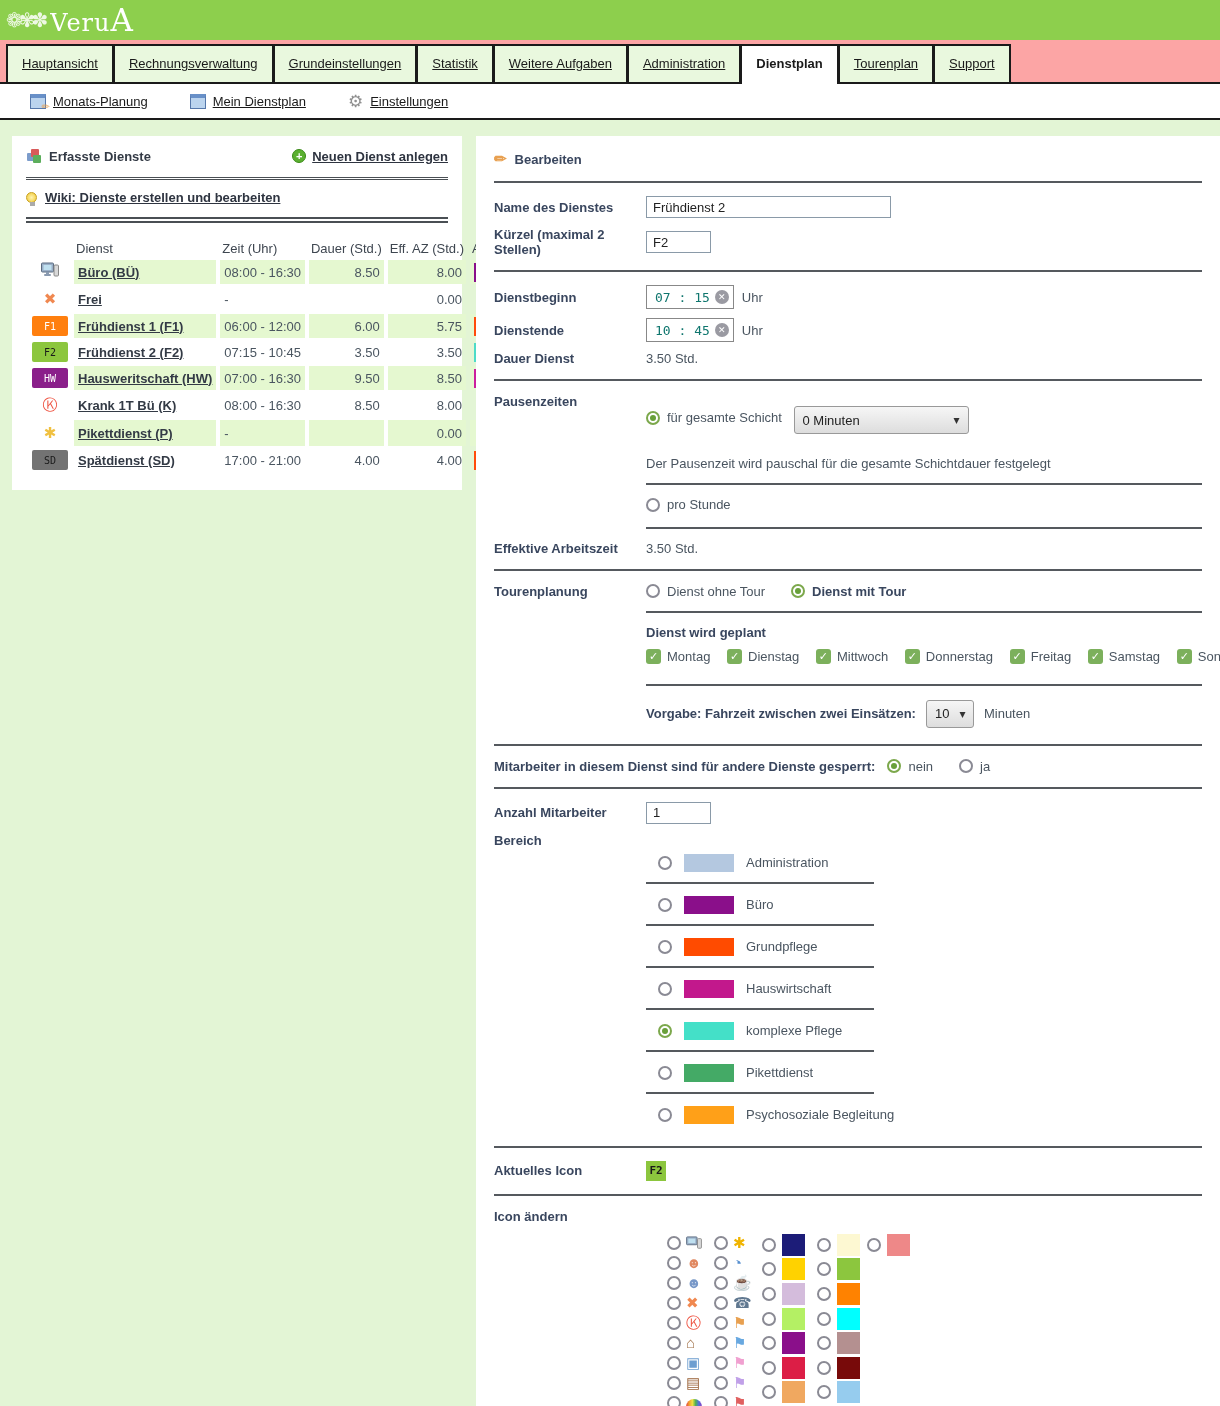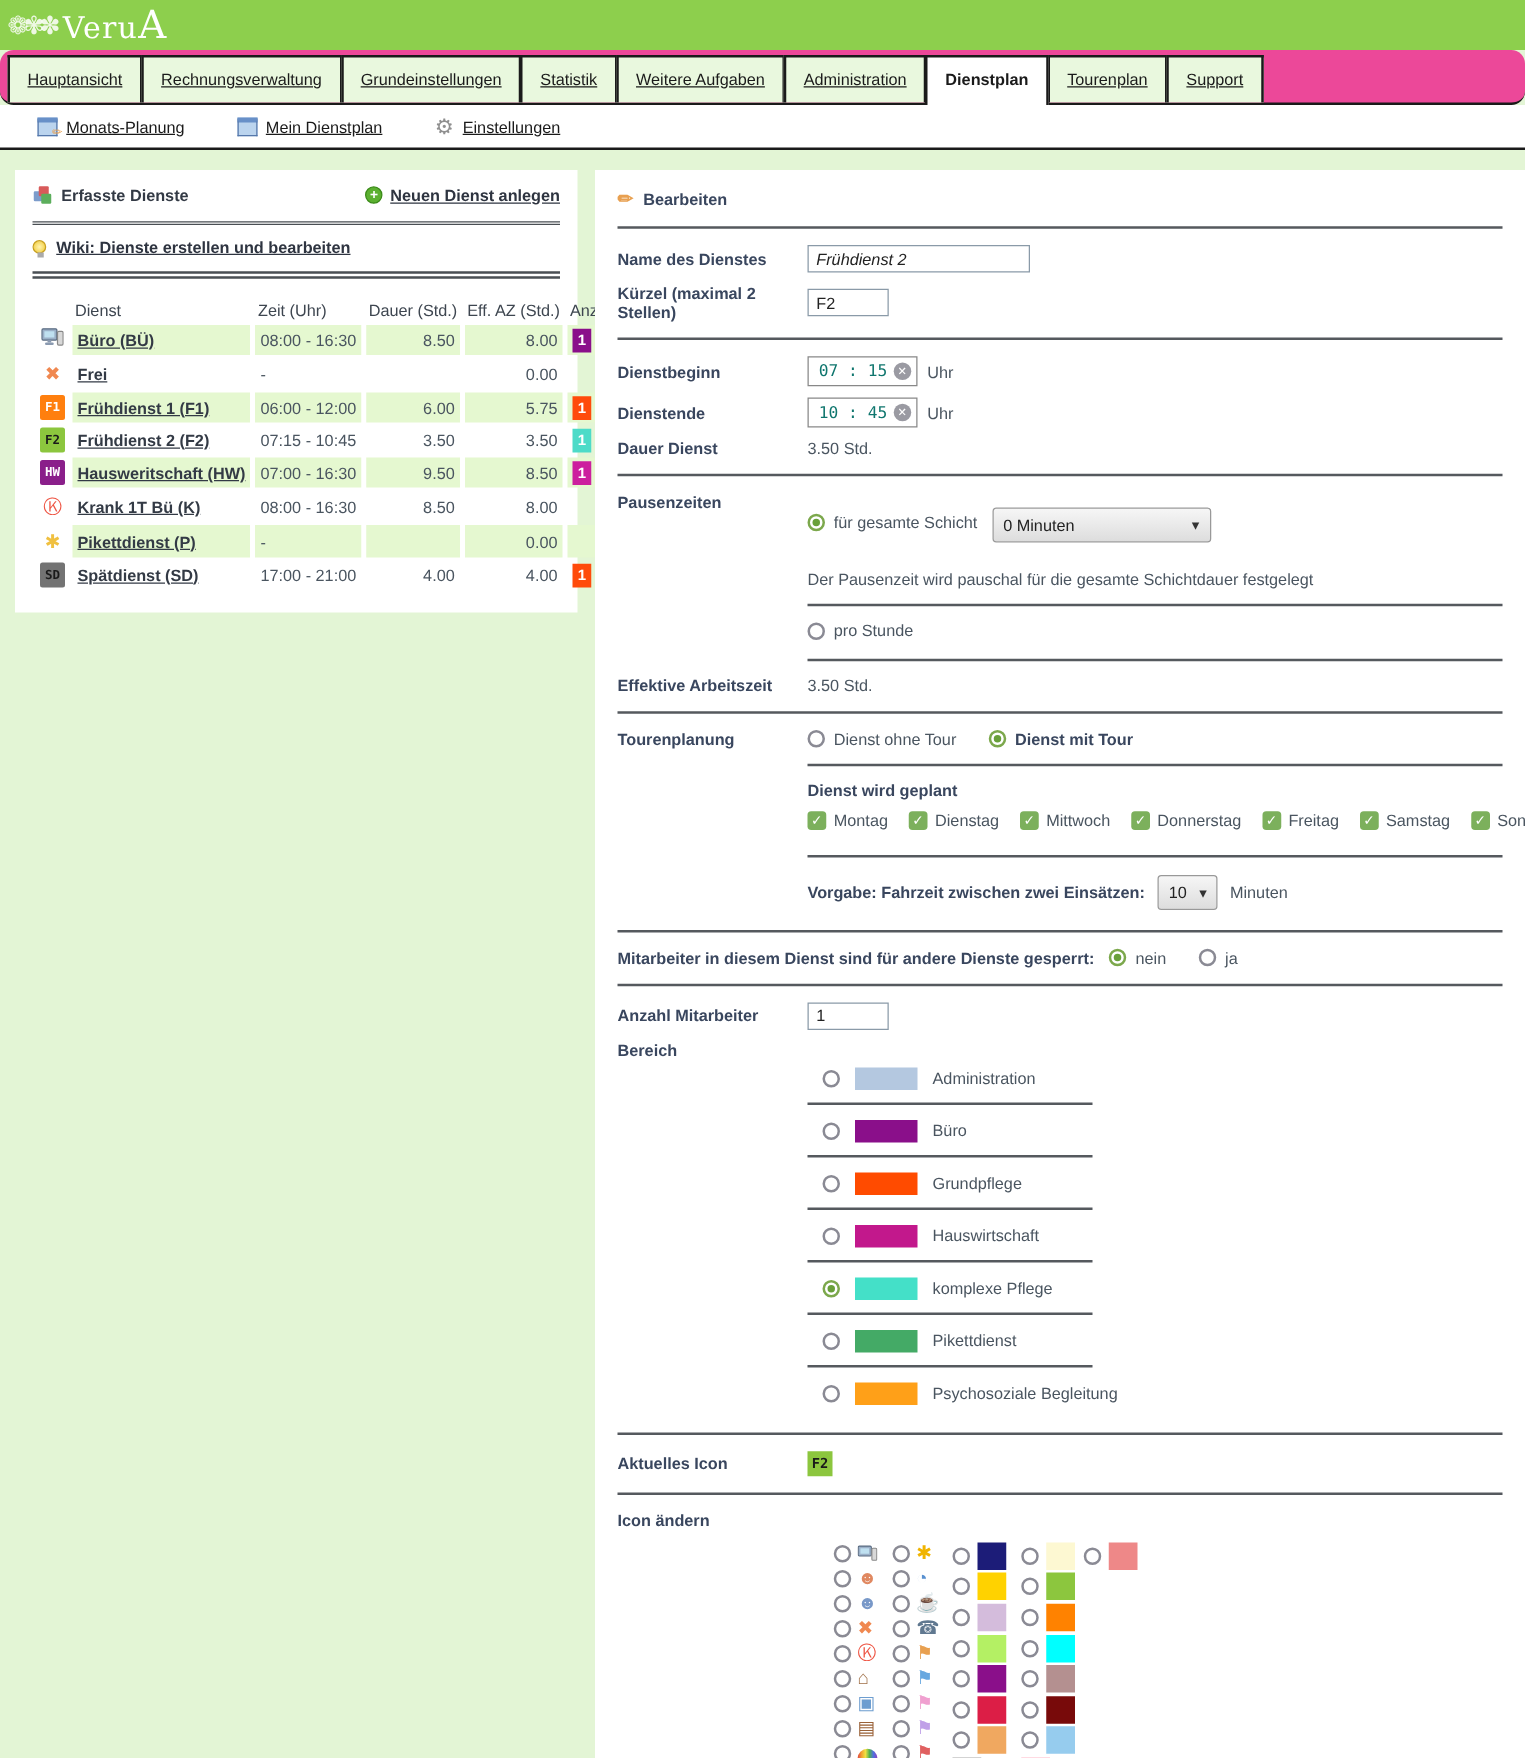--- a/index.html
+++ b/index.html
@@ -9,21 +9,21 @@
     background:#E3F5D5;
     color:#4A5560;
     font-size:13px;
   }
   
   .hdr { height:40px; background:#8DCF4D; position:relative; display:flex; align-items:center; }
   .flourish { color:rgba(255,255,255,.85); font-size:20px; letter-spacing:-4px; margin-left:6px; }
   .logo { color:#fff; font-family:"DejaVu Serif", serif; font-size:24px; margin-left:6px; letter-spacing:1px; }
   .logo .bigA { font-size:31px; letter-spacing:0; }
   
-  .tabbar { background:#ec4899; display:flex; align-items:flex-end; height:44px; border-bottom:2px solid #1A1A1A; padding-left:6px;border-radius:11px; }
+  .tabbar { background:#fca5a5; display:flex; align-items:flex-end; height:44px; border-bottom:2px solid #1A1A1A; padding-left:6px; }
   .tab { background:#E9F8DE; border:2px solid #1A1A1A; border-bottom:none; padding:10px 14px 11px 14px; margin-right:-1px; cursor:pointer; position:relative; }
   .tab .tlbl { text-decoration:underline; color:#1A1A1A; font-size:13px; white-space:nowrap; }
   .tab.active { background:#fff; z-index:2; bottom:-2px; padding-bottom:13px; }
   .tab.active .tlbl { text-decoration:none; font-weight:bold; }
   
   .subnav { background:#fff; border-bottom:2px solid #1A1A1A; height:36px; display:flex; align-items:center; gap:42px; padding-left:30px; }
   .snitem { display:flex; align-items:center; gap:7px; cursor:pointer; }
   .snitem .lbl { text-decoration:underline; color:#1A1A1A; }
   .cal { width:16px; height:15px; background:#BBD4EE; border:1px solid #5577AA; border-top:4px solid #6890C8; display:inline-block; position:relative; }
   .cal.pencil::after { content:"✏"; position:absolute; right:-5px; bottom:-4px; font-size:10px; color:#E8A050; }
@@ -47,32 +47,32 @@
   .bulb::after { content:""; position:absolute; left:3px; bottom:-4px; width:5px; height:4px; background:#AAA; }
   table.svc { width:100%; border-collapse:separate; border-spacing:4px 2px; margin-top:14px; }
   table.svc th { font-weight:normal; color:#3E4650; text-align:left; font-size:13px; padding:2px 2px; white-space:nowrap; }
   table.svc th.num { text-align:right;margin-top:30px; }
   table.svc td { padding:2px 4px; height:24px; font-size:13px; color:#4A5560; white-space:nowrap; }
   tr.shade td { background:#E5F8D0; }
   tr.shade td.icell, tr td.icell { background:transparent; padding:0 2px; width:24px; text-align:center; }
   td.ncell a { font-weight:bold; color:#333A45; text-decoration:underline; cursor:pointer; }
   td.num { text-align:right; }
   td.acell { width:26px; }
-  .sicon { display:inline-flex; width:20px; height:20px; border-radius:2px; align-items:center; justify-content:center; font-size:10px; font-weight:bold; font-family:"DejaVu Sans Mono", monospace; }
+  .sicon { display:inline-flex; width:36px; height:20px; border-radius:2px; align-items:center; justify-content:center; font-size:10px; font-weight:normal; font-family:"DejaVu Sans Mono", monospace; }
   .g { font-size:15px; line-height:1; }
   .badge { display:inline-flex; min-width:15px; height:19px; padding:0 3px; color:#fff; font-weight:bold; font-size:12px; align-items:center; justify-content:center; }
   
   .rp-head { display:flex; align-items:center; gap:8px; font-weight:bold; color:#39465E; }
   .pencil { color:#E8A050; font-size:15px; }
   .hrF { border-top:2px solid #55595E; margin:13px 0; }
   .hrI { border-top:2px solid #55595E; margin:12px 0 12px 152px; }
   .frow { display:flex; align-items:center; margin:9px 0; }
   .flabel { width:152px; font-weight:bold; color:#39465E; flex-shrink:0; }
   .tinput { border:1px solid #8A9AA8; height:22px; padding:1px 6px; font-size:13px; color:#222; font-family:"Liberation Sans", sans-serif; }
-  .w205 { width:178px;font-style:italic; } .w65 { width:65px; }
+  .w205 { width:245px; } .w65 { width:65px; }
   .timebox { display:inline-flex; align-items:center; border:1px solid #888; height:24px; padding:0 4px 0 8px; gap:5px; }
   .timebox .tv { font-family:"DejaVu Sans Mono", monospace; font-size:13px; color:#0f766e; }
   .clear { width:14px; height:14px; border-radius:50%; background:#9A9AA2; color:#fff; font-size:9px; display:inline-flex; align-items:center; justify-content:center; cursor:pointer; }
   .after { margin-left:8px; }
   .radio { width:14px; height:14px; border-radius:50%; border:2px solid #8A8A94; display:inline-block; background:#fff; flex-shrink:0; }
   .radio.sel { border-color:#7CA84C; position:relative; }
   .radio.sel::after { content:""; position:absolute; left:2px; top:2px; width:6px; height:6px; border-radius:50%; background:#69A03A; }
   .ritem { display:inline-flex; align-items:center; gap:7px; cursor:pointer; }
   .selbox { border:1px solid #999; border-radius:3px; background:linear-gradient(#F6F6F6,#DDDDDD); height:28px; display:inline-flex; align-items:center; justify-content:space-between; padding:0 8px; cursor:pointer; color:#222; }
   .selbox .chev { font-size:12px; color:#333; margin-left:10px; }

